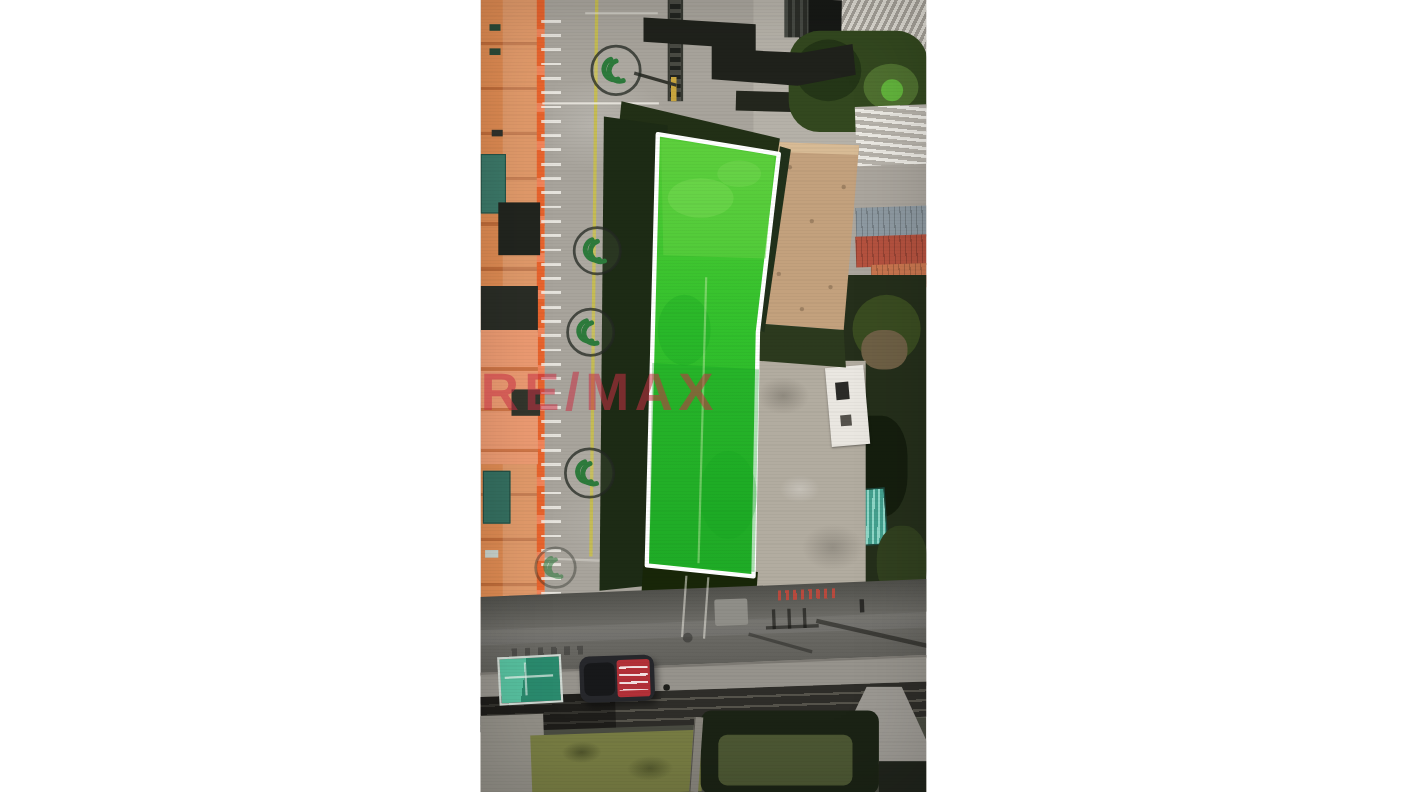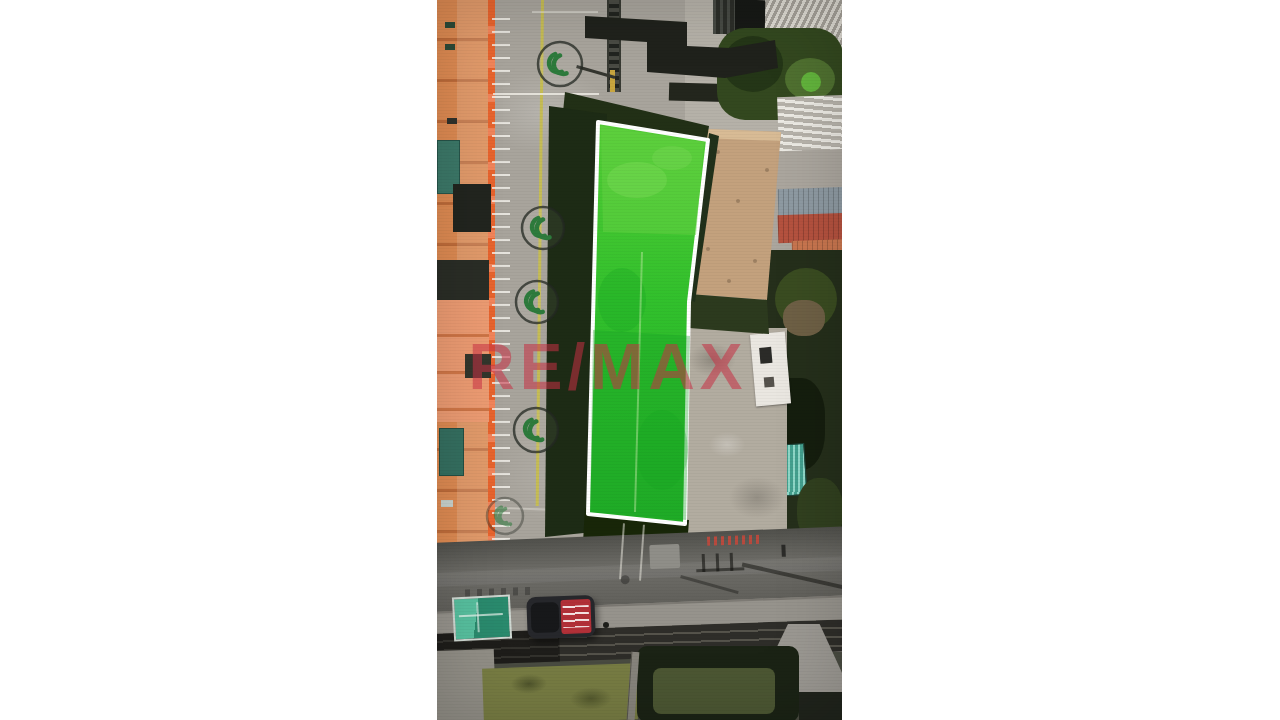--- a/index.html
+++ b/index.html
@@ -152,22 +152,22 @@
   .car-slats{left:2px;top:6px;width:26px;height:22px;
     background:repeating-linear-gradient(180deg,rgba(255,255,255,.85) 0 2px,transparent 2px 7px);}
   .post-dot{left:166px;top:622px;width:6px;height:6px;border-radius:50%;z-index:13;background:#1d1e1a;}
 
   
   .grain{left:0;top:0;width:405px;height:720px;z-index:17;pointer-events:none;
     background:repeating-linear-gradient(0deg,rgba(0,0,0,.03) 0 1px,transparent 1px 3px);}
   .vignette{left:0;top:0;width:405px;height:720px;z-index:18;pointer-events:none;
     box-shadow:inset 0 0 70px rgba(0,0,0,.16);}
 
-  .watermark{left:0;top:330px;width:342px;z-index:20;text-align:center;
-    font-weight:700;font-size:64px;letter-spacing:5px;color:rgba(198,48,68,.55);
+  .watermark{left:0;top:330px;width:342px;z-index:20;
+    font-weight:700;font-size:48px;letter-spacing:5px;color:rgba(198,48,68,.55);
     font-family:"Liberation Sans",sans-serif;white-space:nowrap;}
   .area-label{left:0;top:286px;width:405px;z-index:21;text-align:center;color:#ffffff;
     font-weight:700;font-size:70px;letter-spacing:-2px;line-height:1;
     text-shadow:3px 4px 7px rgba(0,0,0,.5), 1px 2px 2px rgba(0,0,0,.35);
     font-family:"Liberation Sans",sans-serif;white-space:nowrap;}
   .area-label .unit{margin-left:16px;}
   .area-label sup{font-size:.55em;position:relative;top:-.6em;letter-spacing:0;}
 </style>
 </head>
 <body>

